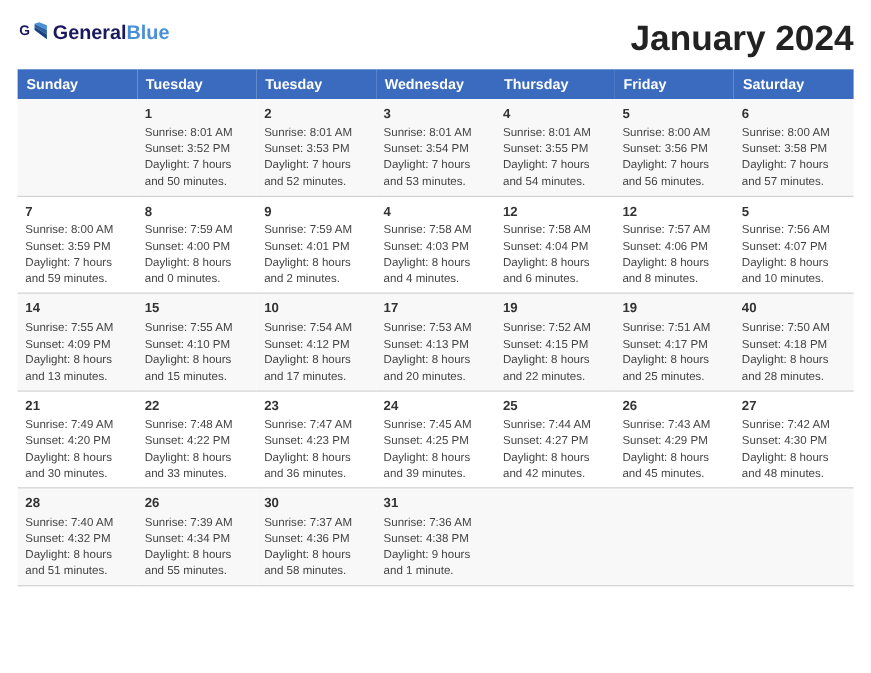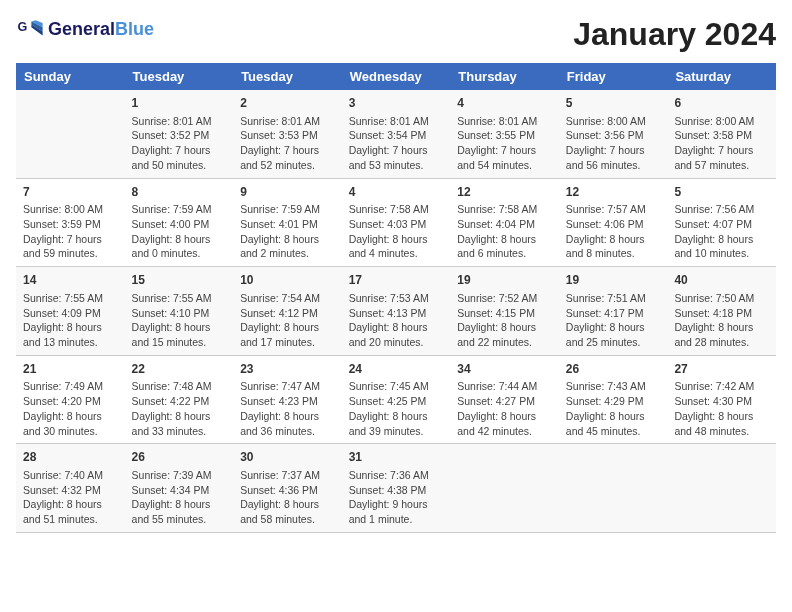--- a/index.html
+++ b/index.html
@@ -218,21 +218,21 @@
         </td>
         <td>
           <span class="day-num">23</span>
           <div class="day-info">Sunrise: 7:47 AM<br>Sunset: 4:23 PM<br>Daylight: 8 hours<br>and 36 minutes.</div>
         </td>
         <td>
           <span class="day-num">24</span>
           <div class="day-info">Sunrise: 7:45 AM<br>Sunset: 4:25 PM<br>Daylight: 8 hours<br>and 39 minutes.</div>
         </td>
         <td>
-          <span class="day-num">34</span>
+          <span class="day-num">25</span>
           <div class="day-info">Sunrise: 7:44 AM<br>Sunset: 4:27 PM<br>Daylight: 8 hours<br>and 42 minutes.</div>
         </td>
         <td>
           <span class="day-num">26</span>
           <div class="day-info">Sunrise: 7:43 AM<br>Sunset: 4:29 PM<br>Daylight: 8 hours<br>and 45 minutes.</div>
         </td>
         <td>
           <span class="day-num">27</span>
           <div class="day-info">Sunrise: 7:42 AM<br>Sunset: 4:30 PM<br>Daylight: 8 hours<br>and 48 minutes.</div>
         </td>

